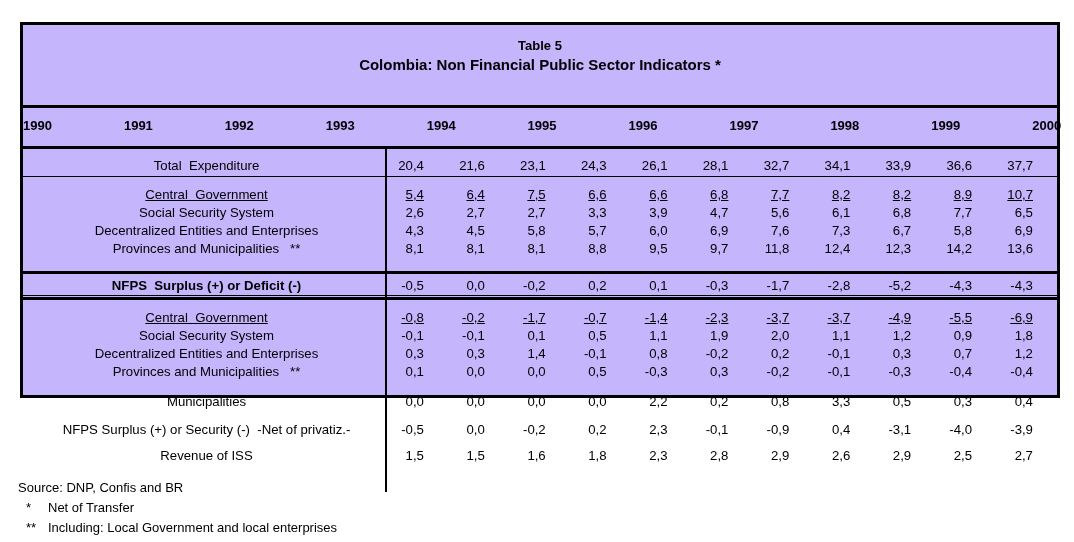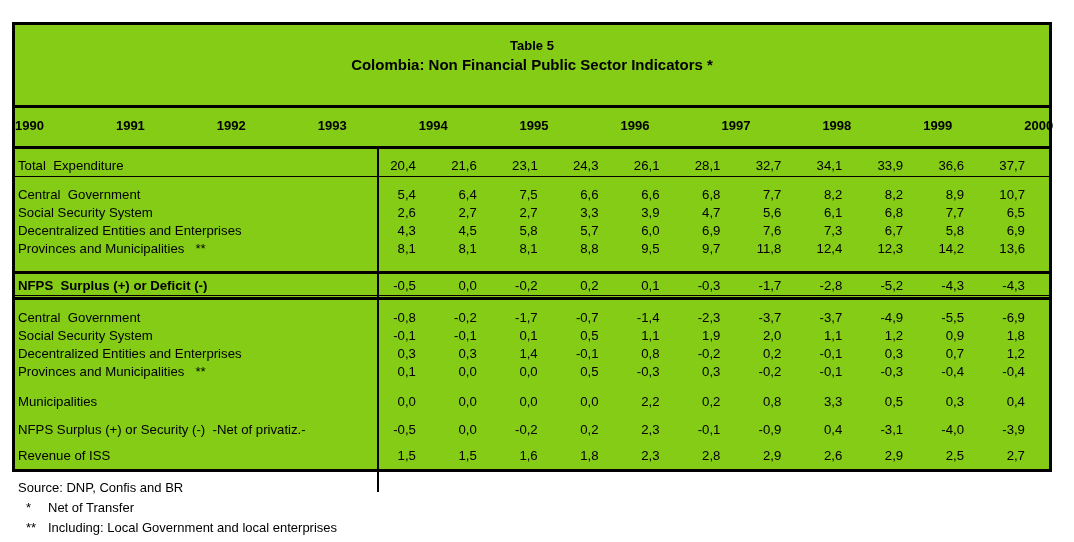--- a/index.html
+++ b/index.html
@@ -1,43 +1,43 @@
 <!DOCTYPE html>
 <html><head>
 <meta charset="utf-8">
 <style>
   * { margin:0; padding:0; box-sizing:border-box; }
   html,body { width:1074px; height:542px; background:#fff; color:#000;
               font-family:"Liberation Sans","DejaVu Sans",sans-serif; }
   .page { position:relative; width:1074px; height:542px; background:#fff; overflow:hidden; }
 
-  .table-frame { position:absolute; left:12px; top:22px; width:1040px; height:450px;
-                 border:3px solid #000; background:#84cc16; }
+  .table-frame { position:absolute; left:20px; top:22px; width:1040px; height:376px;
+                 border:3px solid #000; background:#c4b5fd; }
 
   .title-block { height:83px; border-bottom:3px solid #000; text-align:center; padding-top:12px; }
   .t-num   { font-size:13px; font-weight:bold; line-height:18px; }
   .t-main  { font-size:15px; font-weight:bold; line-height:20px; }
   .t-sub   { font-size:12.5px; line-height:17px; }
 
   .year-row { height:41px; border-bottom:3px solid #000; display:flex; }
   .year-row .lbl { width:364px; }
   .year-row .vals { flex:1; display:flex;gap:48px; }
   .cell { flex:1; text-align:right; padding-right:24px; white-space:pre; }
   .year-row .cell { font-weight:bold; font-size:13px; line-height:36px; }
 
   .tbody { position:relative; height:343px; padding-top:2px; }
   .tbody::before { content:""; position:absolute; left:362px; top:0; bottom:0; width:2px; background:#000; }
 
   .row { display:flex; font-size:13.2px; line-height:18px; }
-  .row .lbl { width:364px; padding-left:3px; white-space:pre; overflow:hidden; }
+  .row .lbl { width:364px; padding-left:3px; white-space:pre; overflow:hidden;text-align:center; }
   .row .vals { flex:1; display:flex; }
 
   .row.total { margin-top:5px; line-height:20px; border-bottom:1.5px solid #000; }
   .row.item  { line-height:18px; }
-  .row.item.first { margin-top:9px; }
+  .row.item.first { margin-top:9px;text-decoration:underline; }
   .row.subtotal { padding-top:3px; line-height:18px; border-bottom:1.5px solid #000; }
   .row.subtotal .lbl { font-weight:bold; }
   .row.standalone.privat { margin-top:12px; }
   .row.standalone.net    { margin-top:10px; }
   .row.standalone.rev    { margin-top:8px; }
 
   .divider-thick { border-top:3px solid #000; margin-top:13px; }
   .divider-thick.tight { margin-top:1px; }
 
   .footnotes { position:absolute; left:18px; top:478px; width:700px; font-size:13px; }

